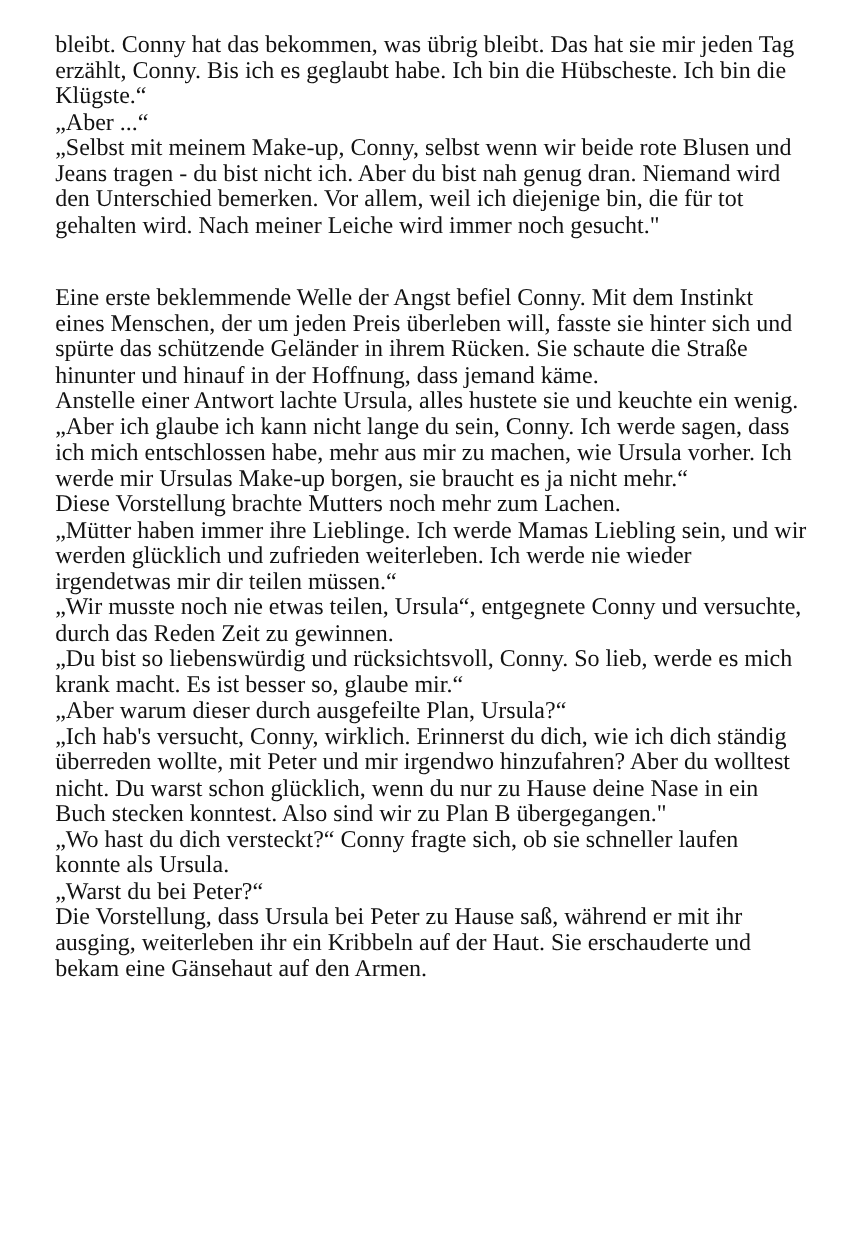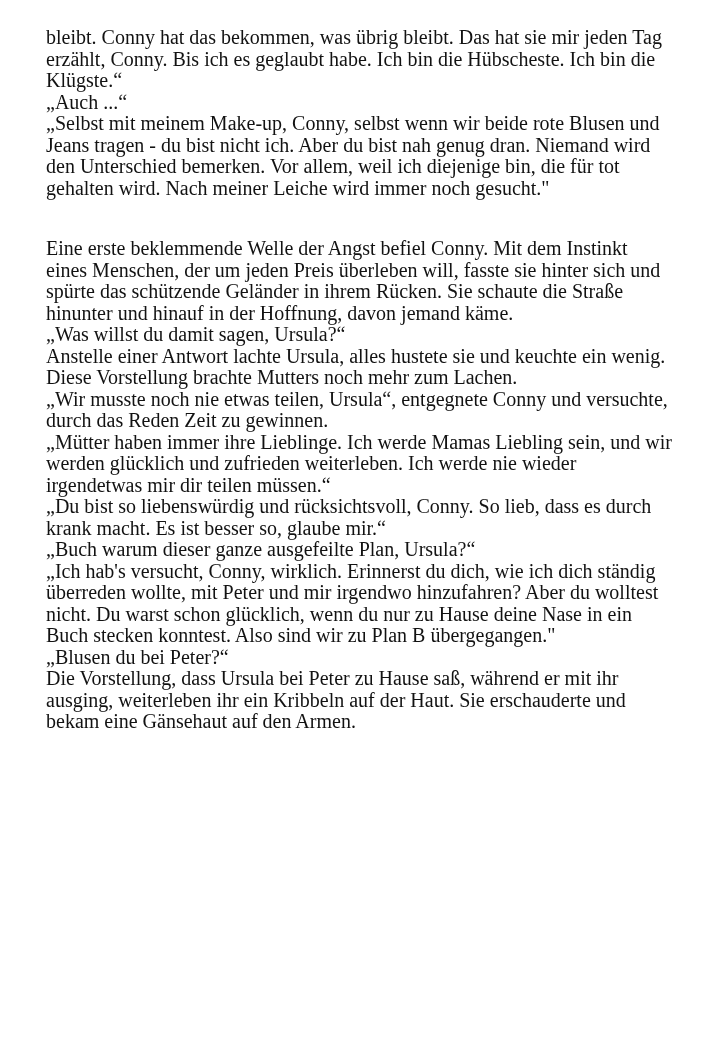--- a/index.html
+++ b/index.html
@@ -37,43 +37,47 @@
   }
 </style>
 </head>
 <body>
 
 <div class="page">
   <div class="text-content">
     <p class="paragraph">bleibt. Conny hat das bekommen, was übrig bleibt. Das hat sie mir jeden Tag
 erzählt, Conny. Bis ich es geglaubt habe. Ich bin die Hübscheste. Ich bin die
 Klügste.“</p>
-    <p class="paragraph">„Auch ...“</p>
+    <p class="paragraph">„Aber ...“</p>
     <p class="paragraph">„Selbst mit meinem Make-up, Conny, selbst wenn wir beide rote Blusen und
 Jeans tragen - du bist nicht ich. Aber du bist nah genug dran. Niemand wird
 den Unterschied bemerken. Vor allem, weil ich diejenige bin, die für tot
 gehalten wird. Nach meiner Leiche wird immer noch gesucht."</p>
     <div class="para-break"></div>
     <p class="paragraph">Eine erste beklemmende Welle der Angst befiel Conny. Mit dem Instinkt
 eines Menschen, der um jeden Preis überleben will, fasste sie hinter sich und
 spürte das schützende Geländer in ihrem Rücken. Sie schaute die Straße
-hinunter und hinauf in der Hoffnung, davon jemand käme.</p>
-    <p class="paragraph">„Was willst du damit sagen, Ursula?“</p>
+hinunter und hinauf in der Hoffnung, dass jemand käme.</p>
     <p class="paragraph">Anstelle einer Antwort lachte Ursula, alles hustete sie und keuchte ein wenig.</p>
+    <p class="paragraph">„Aber ich glaube ich kann nicht lange du sein, Conny. Ich werde sagen, dass
+ich mich entschlossen habe, mehr aus mir zu machen, wie Ursula vorher. Ich
+werde mir Ursulas Make-up borgen, sie braucht es ja nicht mehr.“</p>
     <p class="paragraph">Diese Vorstellung brachte Mutters noch mehr zum Lachen.</p>
-    <p class="paragraph">„Wir musste noch nie etwas teilen, Ursula“, entgegnete Conny und versuchte,
-durch das Reden Zeit zu gewinnen.</p>
     <p class="paragraph">„Mütter haben immer ihre Lieblinge. Ich werde Mamas Liebling sein, und wir
 werden glücklich und zufrieden weiterleben. Ich werde nie wieder
 irgendetwas mir dir teilen müssen.“</p>
-    <p class="paragraph">„Du bist so liebenswürdig und rücksichtsvoll, Conny. So lieb, dass es durch
+    <p class="paragraph">„Wir musste noch nie etwas teilen, Ursula“, entgegnete Conny und versuchte,
+durch das Reden Zeit zu gewinnen.</p>
+    <p class="paragraph">„Du bist so liebenswürdig und rücksichtsvoll, Conny. So lieb, werde es mich
 krank macht. Es ist besser so, glaube mir.“</p>
-    <p class="paragraph">„Buch warum dieser ganze ausgefeilte Plan, Ursula?“</p>
+    <p class="paragraph">„Aber warum dieser durch ausgefeilte Plan, Ursula?“</p>
     <p class="paragraph">„Ich hab's versucht, Conny, wirklich. Erinnerst du dich, wie ich dich ständig
 überreden wollte, mit Peter und mir irgendwo hinzufahren? Aber du wolltest
 nicht. Du warst schon glücklich, wenn du nur zu Hause deine Nase in ein
 Buch stecken konntest. Also sind wir zu Plan B übergegangen."</p>
-    <p class="paragraph">„Blusen du bei Peter?“</p>
+    <p class="paragraph">„Wo hast du dich versteckt?“ Conny fragte sich, ob sie schneller laufen
+konnte als Ursula.</p>
+    <p class="paragraph">„Warst du bei Peter?“</p>
     <p class="paragraph">Die Vorstellung, dass Ursula bei Peter zu Hause saß, während er mit ihr
 ausging, weiterleben ihr ein Kribbeln auf der Haut. Sie erschauderte und
 bekam eine Gänsehaut auf den Armen.</p>
   </div>
 </div>
 
 </body></html>

